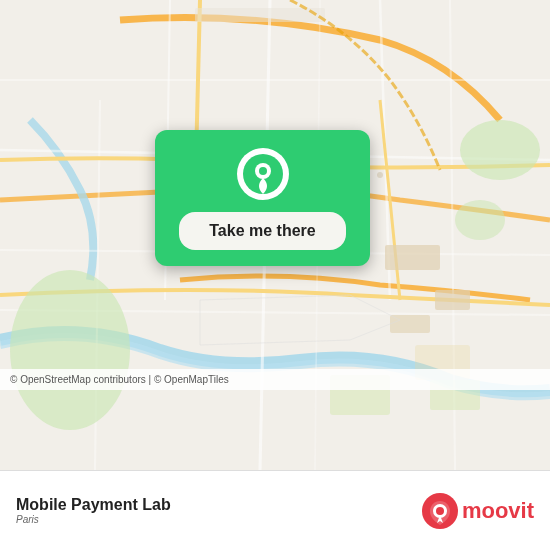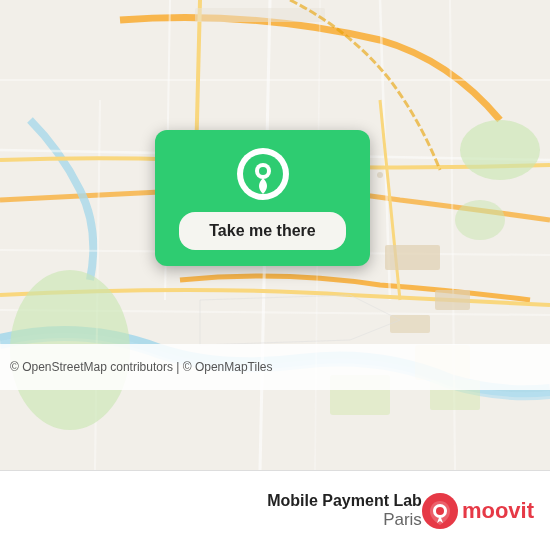--- a/index.html
+++ b/index.html
@@ -60,50 +60,50 @@
       white-space: nowrap;
     }
 
     
     .attribution-bar {
       position: absolute;
       bottom: 80px;
       left: 0;
       width: 100%;
       background: rgba(255,255,255,0.85);
-      padding: 16px 10px;
-      font-size: 12px;
+      padding: 5px 10px;
+      font-size: 10px;
       color: #555;
     }
 
     
     .bottom-bar {
       width: 550px;
       height: 80px;
       background: #fff;
       display: flex;
       align-items: center;
       padding: 0 16px;
       border-top: 1px solid #ddd;
     }
 
     .bottom-bar-text {
       flex: 1;
-      text-align: right;
     }
 
     .bottom-bar-title {
       font-size: 16px;
       font-weight: bold;
       color: #222;
     }
 
     .bottom-bar-subtitle {
-      font-size: 17px;
+      font-size: 10px;
       color: #666;
+      font-style: italic;
     }
 
     .moovit-logo {
       display: flex;
       align-items: center;
       gap: 4px;
     }
 
     .moovit-icon {
       width: 36px;

